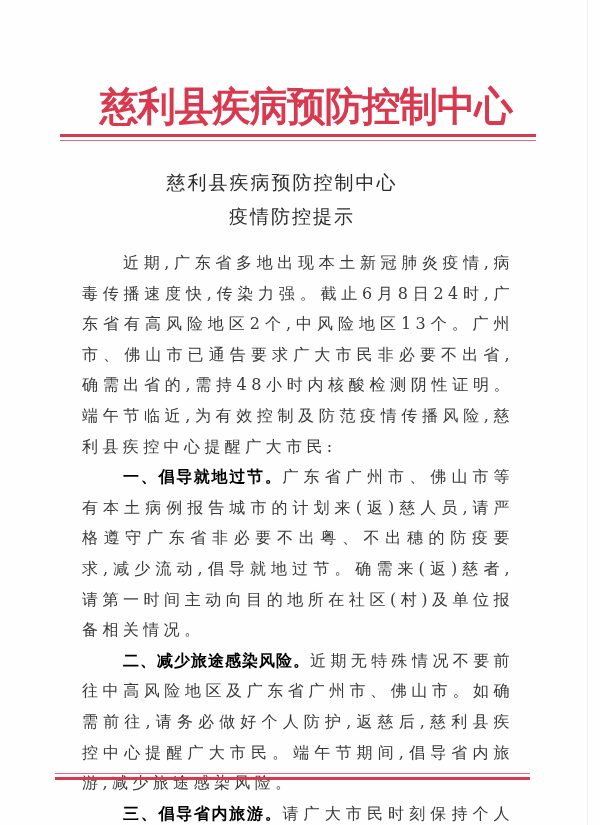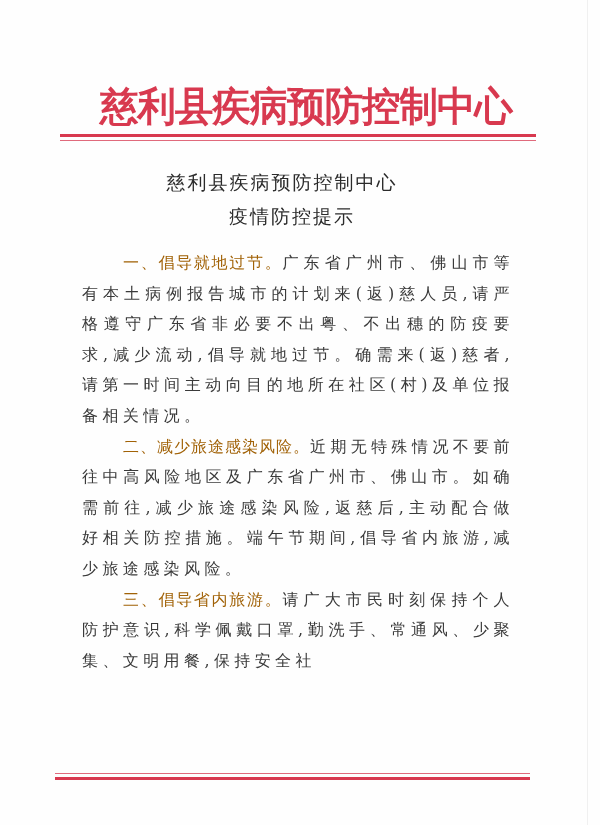--- a/index.html
+++ b/index.html
@@ -78,39 +78,40 @@
       color: #3a3a3a;
     }
     .para {
       margin: 0;
       text-indent: 41px;
       text-align: justify;
       text-align-last: left;
     }
     .para .lead {
       font-family: "DejaVu Sans", sans-serif;
-      font-weight: normal;
-      color: #a16207;
+      font-weight: bold;
+      color: #000000;
       letter-spacing: 1px;
     }
   </style>
 </head>
 <body>
 
 <div class="page">
   <div class="right-edge"></div>
 
   <div class="letterhead-title" style="color:#d8394f;">慈利县疾病预防控制中心</div>
   <div class="rule top-thick"></div>
   <div class="rule top-thin"></div>
 
   <div class="doc-title l1">慈利县疾病预防控制中心</div>
   <div class="doc-title l2">疫情防控提示</div>
 
   <div class="body-text">
+    <p class="para">近期,广东省多地出现本土新冠肺炎疫情,病毒传播速度快,传染力强。截止6月8日24时,广东省有高风险地区2个,中风险地区13个。广州市、佛山市已通告要求广大市民非必要不出省,确需出省的,需持48小时内核酸检测阴性证明。端午节临近,为有效控制及防范疫情传播风险,慈利县疾控中心提醒广大市民:</p>
     <p class="para"><span class="lead">一、倡导就地过节。</span><span>广东省广州市、佛山市等有本土病例报告城市的计划来(返)慈人员,请严格遵守广东省非必要不出粤、不出穗的防疫要求,减少流动,倡导就地过节。确需来(返)慈者,请第一时间主动向目的地所在社区(村)及单位报备相关情况。</span></p>
-    <p class="para"><span class="lead">二、减少旅途感染风险。</span><span>近期无特殊情况不要前往中高风险地区及广东省广州市、佛山市。如确需前往,减少旅途感染风险,返慈后,主动配合做好相关防控措施。端午节期间,倡导省内旅游,减少旅途感染风险。</span></p>
+    <p class="para"><span class="lead">二、减少旅途感染风险。</span><span>近期无特殊情况不要前往中高风险地区及广东省广州市、佛山市。如确需前往,请务必做好个人防护,返慈后,慈利县疾控中心提醒广大市民。端午节期间,倡导省内旅游,减少旅途感染风险。</span></p>
     <p class="para"><span class="lead">三、倡导省内旅游。</span><span>请广大市民时刻保持个人防护意识,科学佩戴口罩,勤洗手、常通风、少聚集、文明用餐,保持安全社</span></p>
   </div>
 
   <div class="rule bot-thin"></div>
   <div class="rule bot-thick"></div>
 </div>
 
 </body></html>

